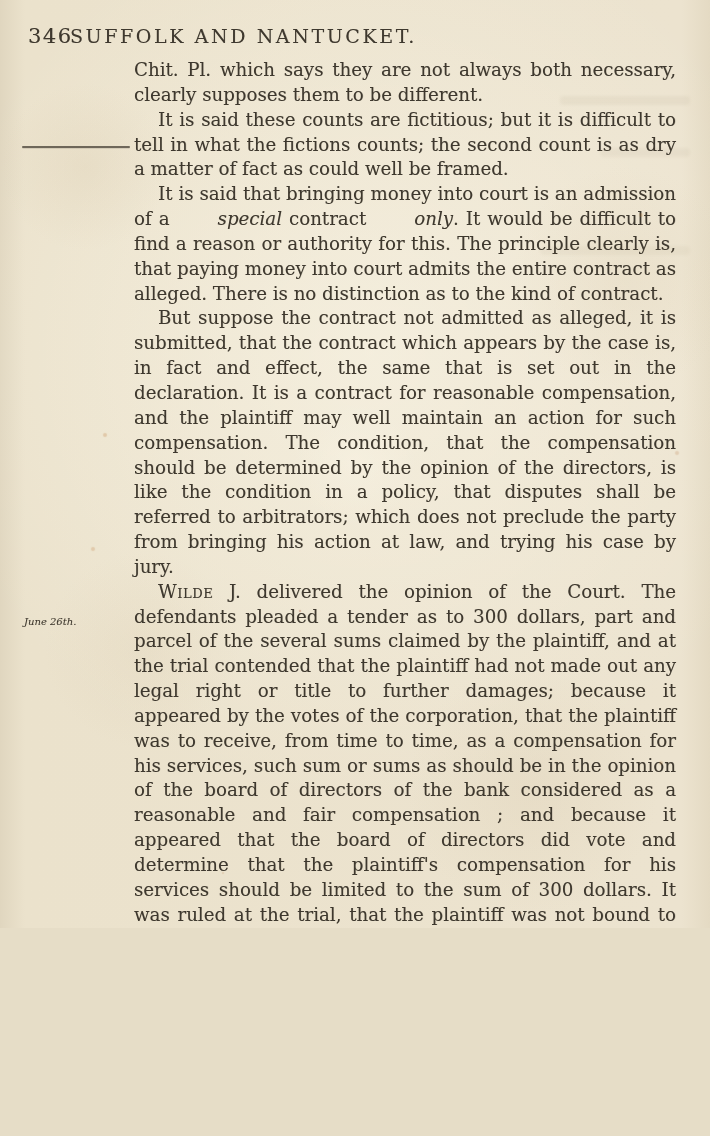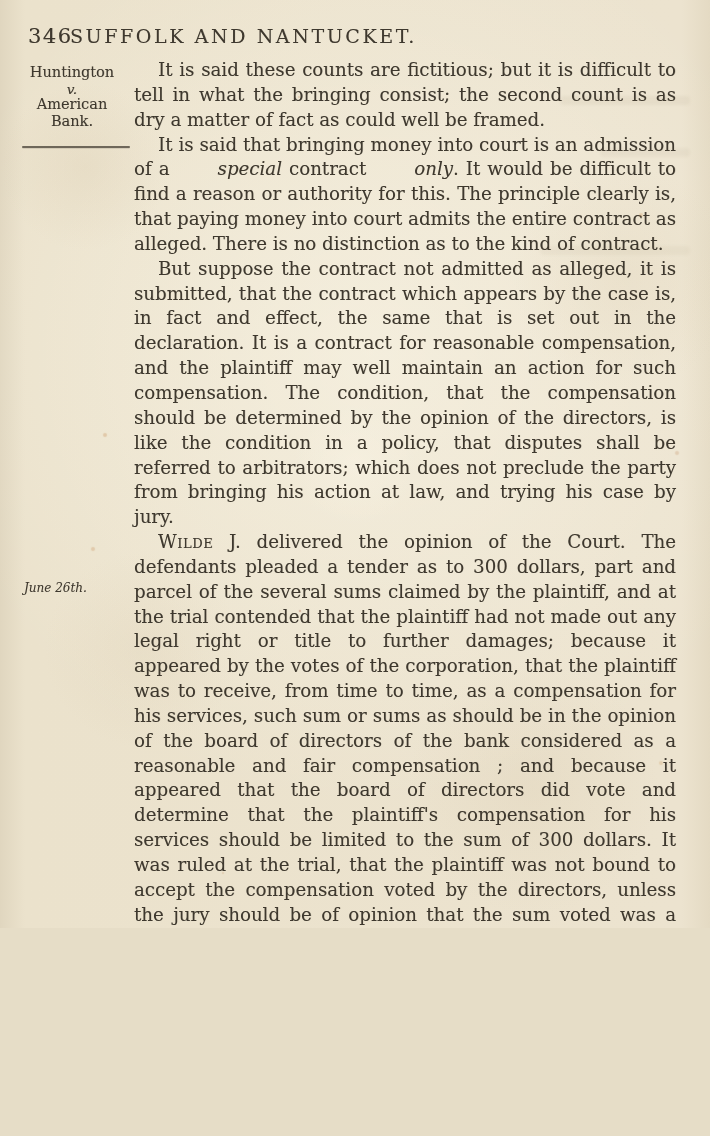--- a/index.html
+++ b/index.html
@@ -49,22 +49,22 @@
     font-size: 14.5px; line-height: 17.5px;
     text-shadow: 0.3px 0.3px 0 rgba(62,56,46,0.3);
   }
   .case-note .versus { font-style: italic; font-size: 13.5px; line-height: 14px; }
   .margin-rule {
     position: absolute; left: 22px; top: 146px; width: 108px; height: 2px;
     background: rgba(62,56,46,0.72); border-radius: 1px;
     box-shadow: 0 0.5px 0.5px rgba(62,56,46,0.25);
   }
   .date-note {
-    position: absolute; left: 24px; top: 581px;
-    font-style: italic; font-size: 12px;
+    position: absolute; left: 24px; top: 616px;
+    font-style: italic; font-size: 10px;
     text-shadow: 0.3px 0.3px 0 rgba(62,56,46,0.25);
   }
   .body-text {
     position: absolute; left: 134px; top: 58px; width: 542px;
     font-size: 18.2px; line-height: 24.85px;
     text-align: justify;
     text-shadow: 0.35px 0.35px 0 rgba(62,56,46,0.28);
   }
   .body-text p { margin: 0; }
   .body-text p.indent { text-indent: 24px; }
@@ -104,31 +104,26 @@
 <body>
 
 <div class="page">
   <div class="mottle"></div>
 
   <div class="header-row">
     <span class="page-number">346</span>
     <span class="running-head">SUFFOLK AND NANTUCKET.</span>
   </div>
 
-  <div class="case-note">
-    <div>Huntington</div>
-    <div class="versus">v.</div>
-    <div>American</div>
-    <div>Bank.</div>
-  </div>
   <div class="margin-rule"></div>
   <div class="date-note">June 26th.</div>
 
   <div class="body-text" id="body-text">
-      <p class="indent"><span class="seg-normal">It is said these counts are fictitious; but it is difficult to tell in what the bringing consist; the second count is as dry a matter of fact as could well be framed.</span></p>
+      <p><span class="seg-normal">Chit. Pl. which says they are not always both necessary, clearly supposes them to be different.</span></p>
+      <p class="indent"><span class="seg-normal">It is said these counts are fictitious; but it is difficult to tell in what the fictions counts; the second count is as dry a matter of fact as could well be framed.</span></p>
       <p class="indent"><span class="seg-normal">It is said that bringing money into court is an admission of a </span><span class="seg-italic">special</span><span class="seg-normal"> contract </span><span class="seg-italic">only</span><span class="seg-normal">.  It would be difficult to find a reason or authority for this.  The principle clearly is, that paying money into court admits the entire contract as alleged.  There is no distinction as to the kind of contract.</span></p>
       <p class="indent"><span class="seg-normal">But suppose the contract not admitted as alleged, it is submitted, that the contract which appears by the case is, in fact and effect, the same that is set out in the declaration.  It is a contract for reasonable compensation, and the plaintiff may well maintain an action for such compensation.  The condition, that the compensation should be determined by the opinion of the directors, is like the condition in a policy, that disputes shall be referred to arbitrators; which does not preclude the party from bringing his action at law, and trying his case by jury.</span></p>
       <p class="indent"><span class="seg-smallcaps">Wilde</span><span class="seg-normal"> J. delivered the opinion of the Court.  The defendants pleaded a tender as to 300 dollars, part and parcel of the several sums claimed by the plaintiff, and at the trial contended that the plaintiff had not made out any legal right or title to further damages; because it appeared by the votes of the corporation, that the plaintiff was to receive, from time to time, as a compensation for his services, such sum or sums as should be in the opinion of the board of directors of the bank considered as a reasonable and fair compensation ; and because it appeared that the board of directors did vote and determine that the plaintiff's compensation for his services should be limited to the sum of 300 dollars.  It was ruled at the trial, that the plaintiff was not bound to accept the compensation voted by the directors, unless the jury should be of opinion that the sum voted was a reasonable compensation ; and the question, whether it was a reasonable compensation, was submitted to the jury upon the whole evidence.</span></p>
     </div>
 
   <div class="bt bt1"></div>
   <div class="bt bt2"></div>
   <div class="bt bt3"></div>
   <div class="bt bt4"></div>
   <div class="bt bt5"></div>

